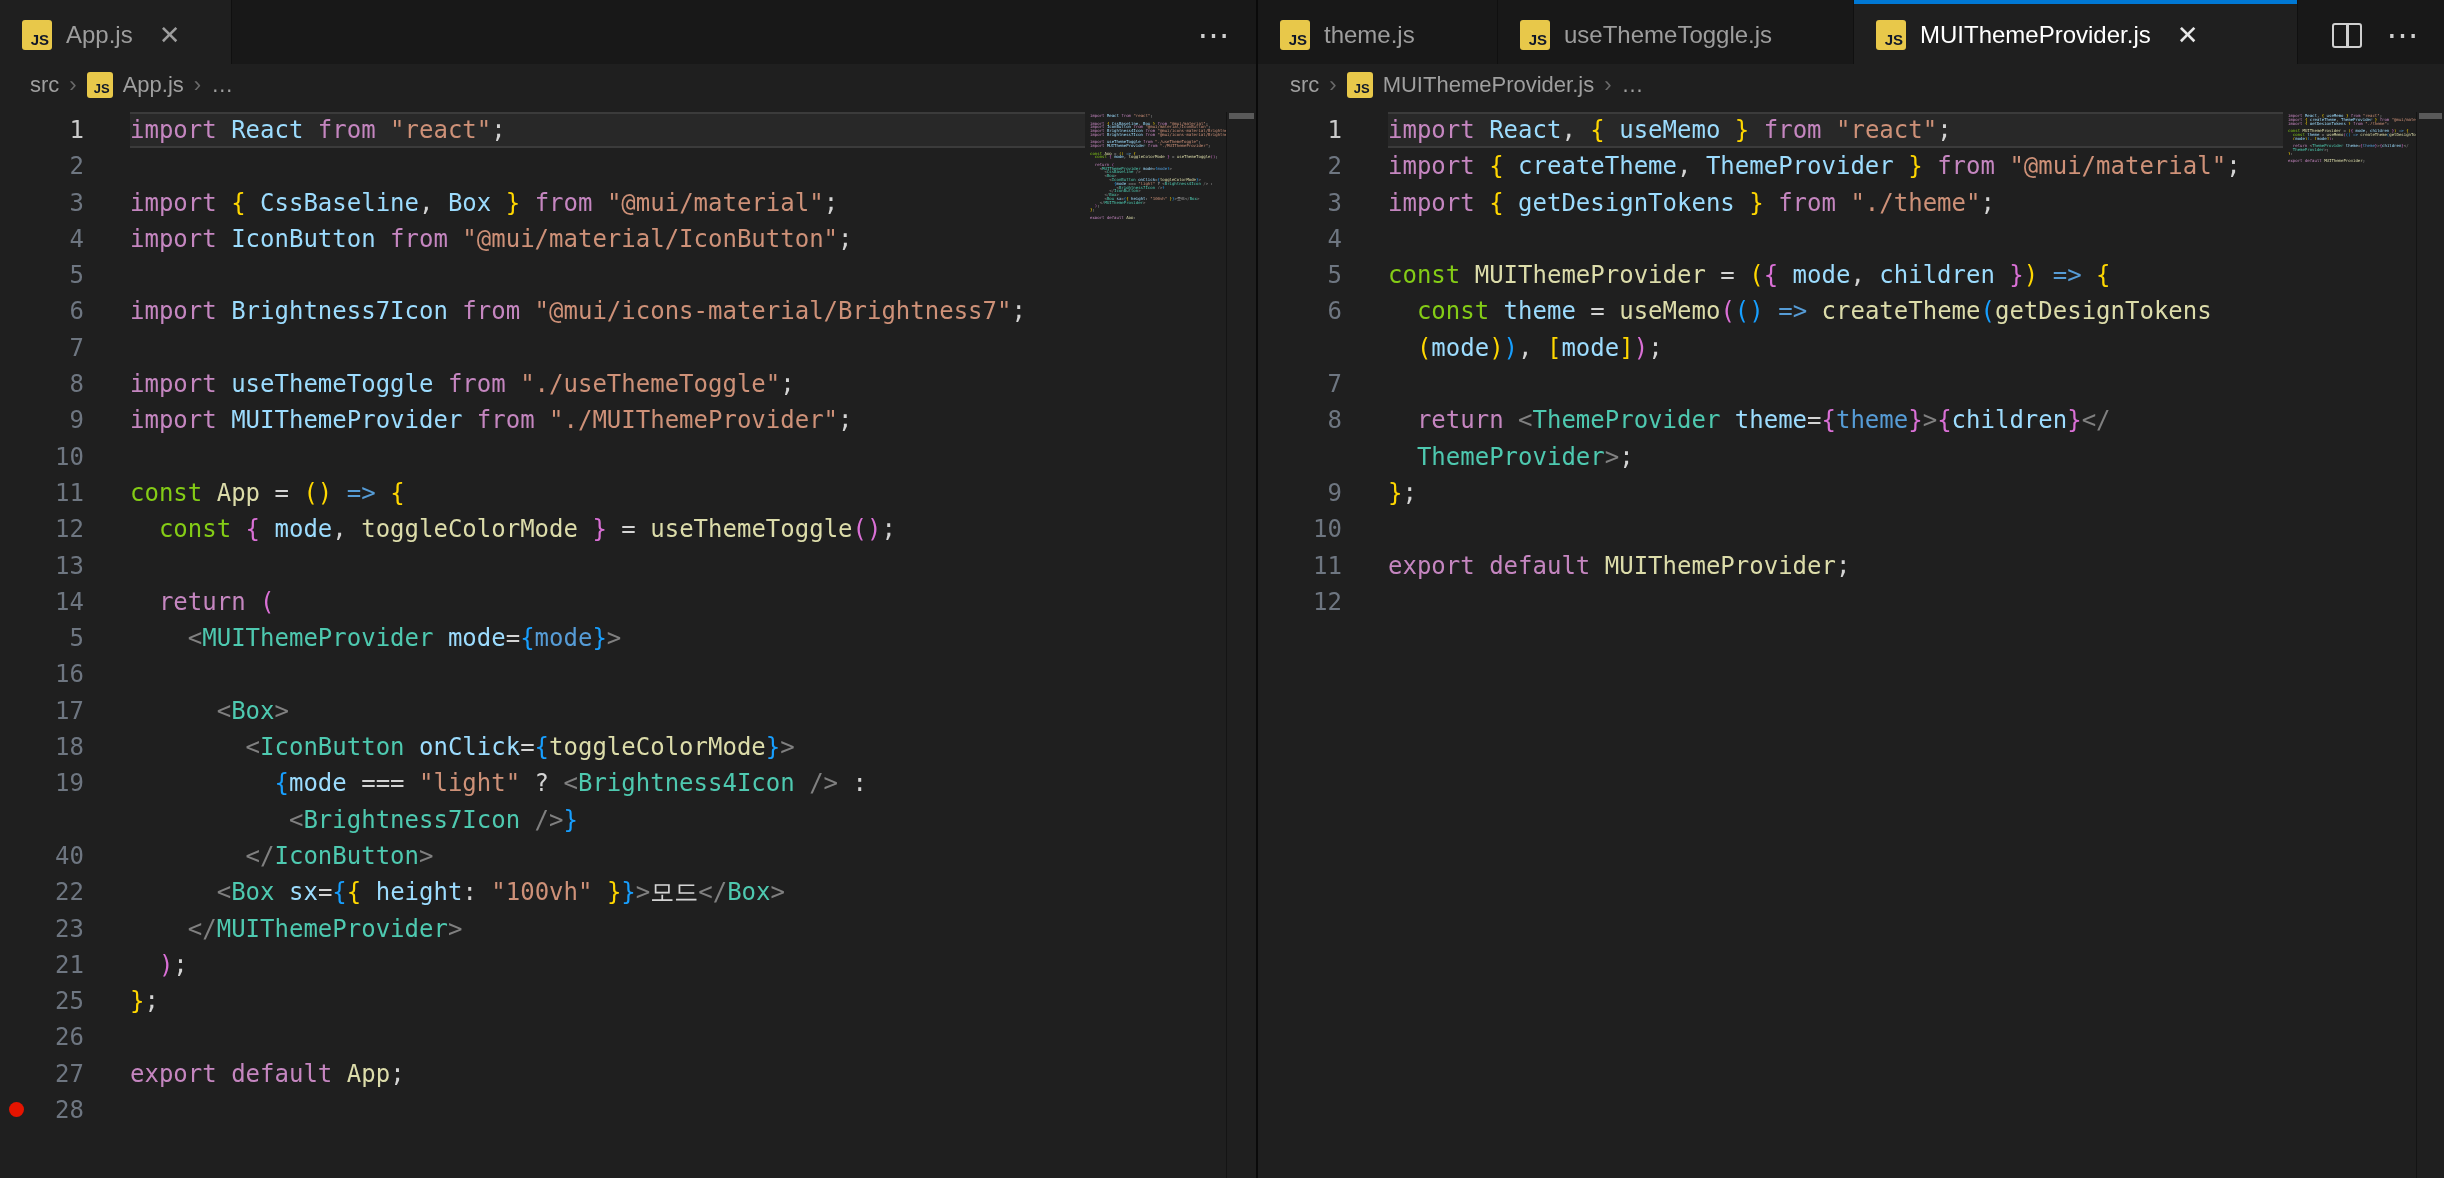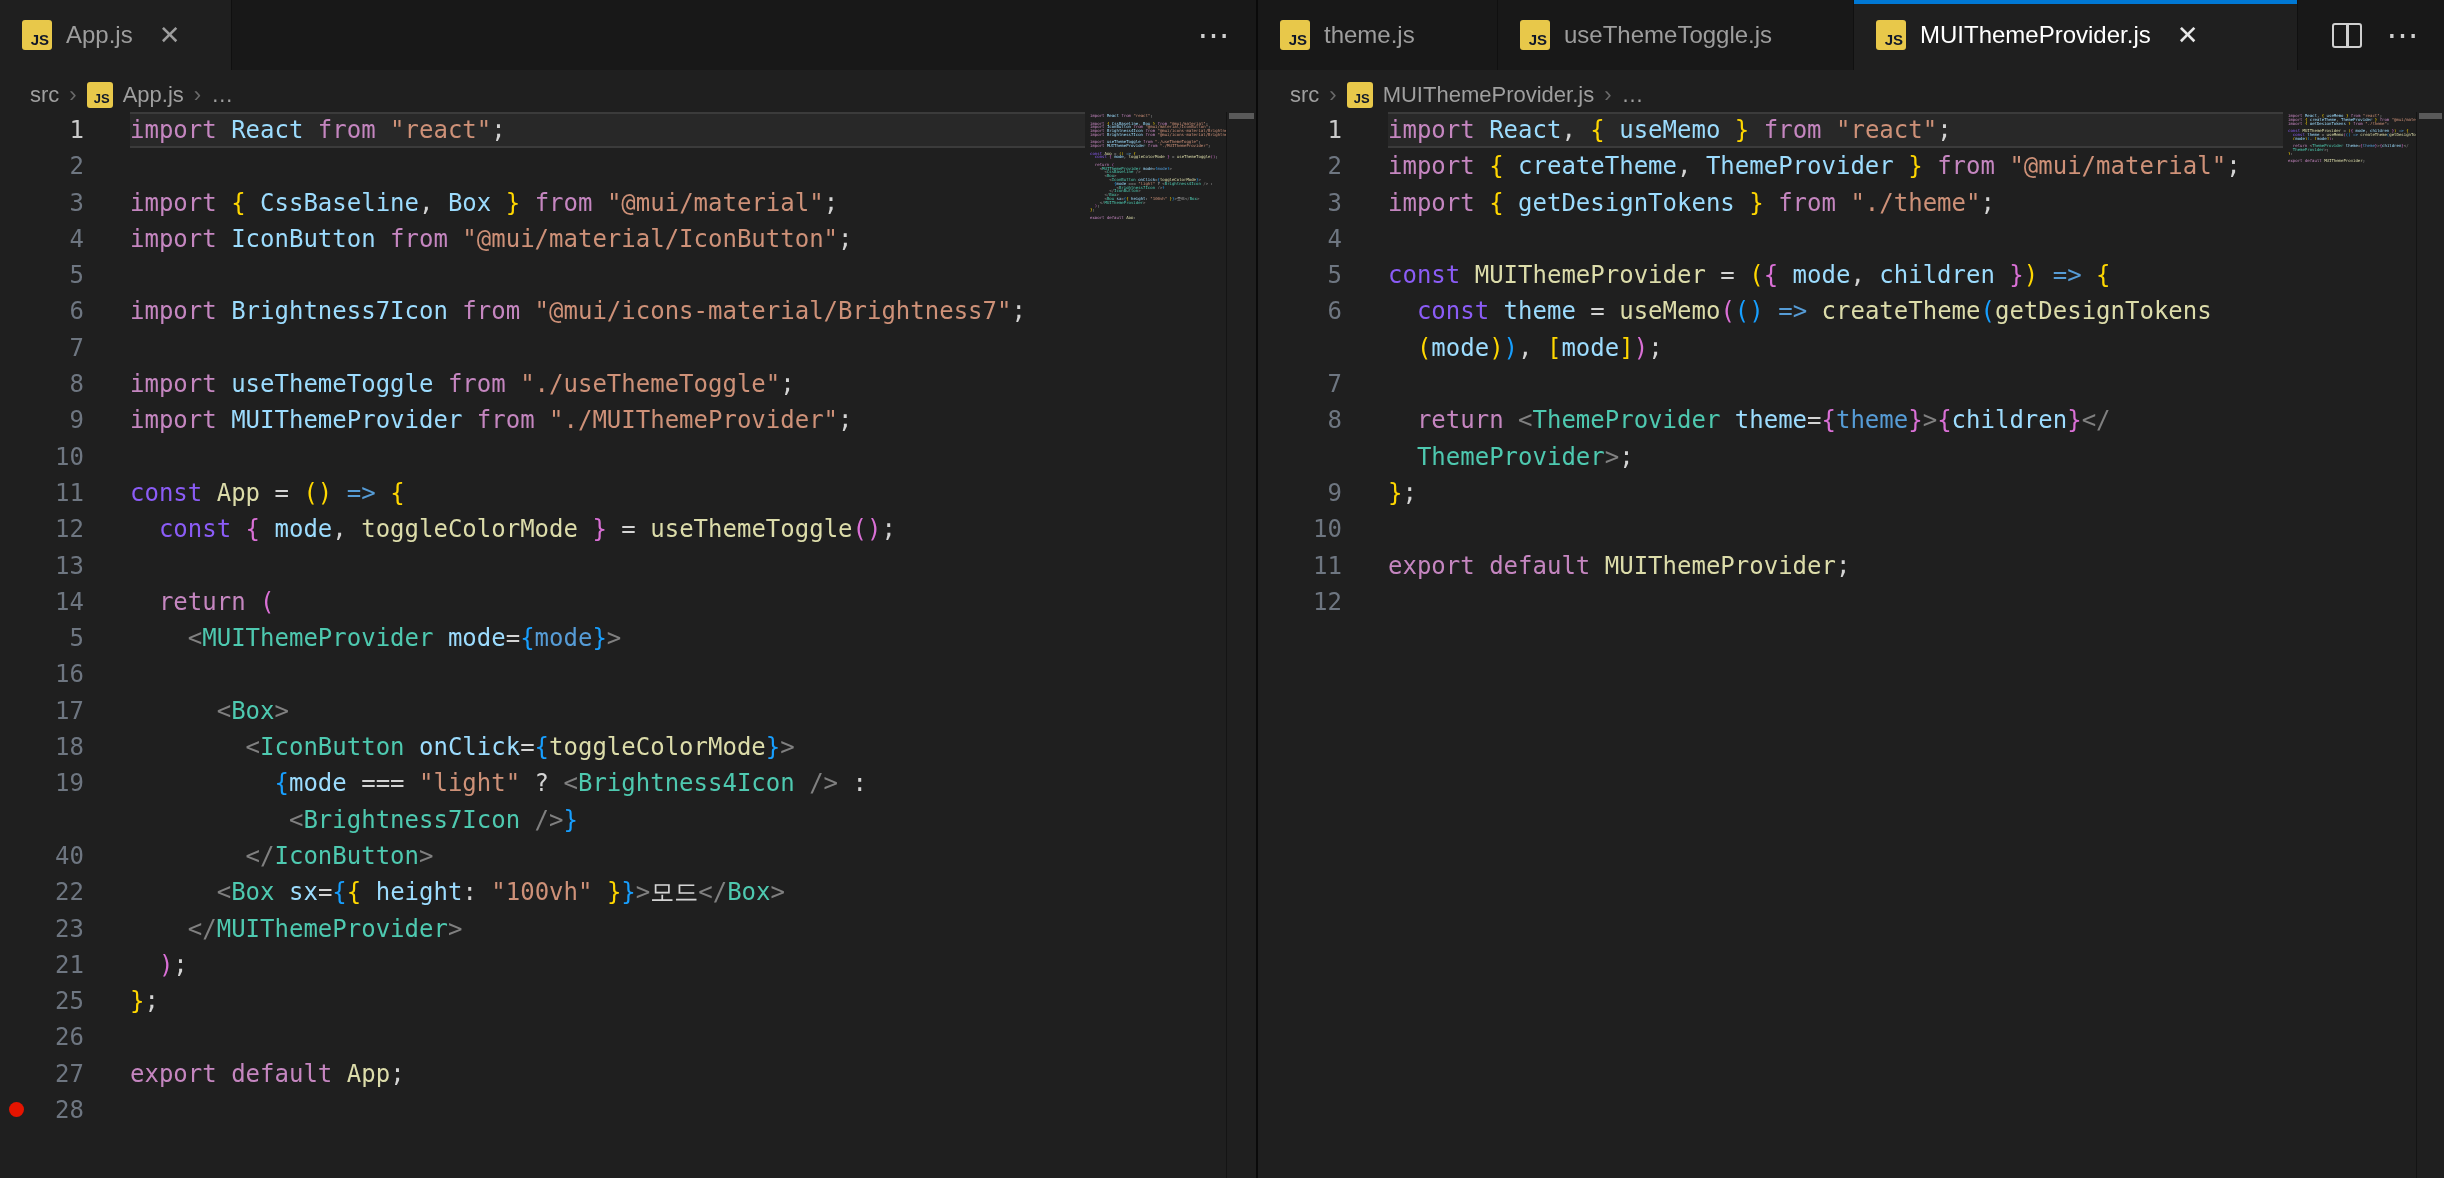--- a/index.html
+++ b/index.html
@@ -21,21 +21,21 @@
   .jsicon span{margin:0 3px 2px 0;}
   .closex{font-size:26px;color:#9d9d9d;margin-left:26px;line-height:1;}
   .closex.white{color:#e8e8e8;}
   .overflow{position:absolute;top:0;height:70px;display:flex;align-items:center;justify-content:center;
             color:#cfcfcf;font-size:32px;letter-spacing:3px;cursor:pointer;}
   #split-btn{position:absolute;left:2332px;top:23px;width:30px;height:25px;border:2.5px solid #cfcfcf;
              border-radius:3px;box-sizing:border-box;cursor:pointer;}
   #split-btn::after{content:"";position:absolute;left:12px;top:0;width:2.5px;height:100%;background:#cfcfcf;}
 
   
-  .crumbs{position:absolute;top:74px;height:42px;display:flex;align-items:center;background:#1f1f1f;
+  .crumbs{position:absolute;top:64px;height:42px;display:flex;align-items:center;background:#1f1f1f;
           color:#9f9f9f;font-size:22px;}
   .crumbs .sep{color:#6a6a6a;margin:0 10px;font-size:22px;}
   .crumbs .jsicon{width:26px;height:26px;font-size:13px;margin-left:0;}
   #crumbs-left{left:0;width:1256px;padding-left:30px;box-sizing:border-box;}
   #crumbs-right{left:1258px;width:1186px;padding-left:32px;box-sizing:border-box;}
 
   
   .code{position:absolute;top:112px;overflow:hidden;font-family:"DejaVu Sans Mono",monospace;
         font-size:24px;}
   #code-left{left:0;width:1085px;height:1066px;}
@@ -44,21 +44,21 @@
   .gnum{width:130px;box-sizing:border-box;padding-right:46px;text-align:right;color:#6e7681;
         line-height:36.3px;flex:0 0 auto;}
   .gcode{flex:1;white-space:pre;line-height:36.3px;overflow:hidden;}
   .crow.cur .gnum{color:#cbcbcb;}
   .crow.cur .gcode{background:rgba(255,255,255,0.045);
         box-shadow:inset 0 2px 0 rgba(255,255,255,0.09), inset 0 -2px 0 rgba(255,255,255,0.09);}
   .crow.bp::before{content:"";position:absolute;left:9px;top:10px;width:15px;height:15px;
         border-radius:50%;background:#e51400;}
 
   
-  .tk-kw{color:#C586C0;} .tk-st{color:#8b5cf6;} .tk-op{color:#569CD6;}
+  .tk-kw{color:#C586C0;} .tk-st{color:#84cc16;} .tk-op{color:#569CD6;}
   .tk-var{color:#9CDCFE;} .tk-fn{color:#DCDCAA;} .tk-str{color:#CE9178;}
   .tk-tag{color:#4EC9B0;} .tk-attr{color:#9CDCFE;} .tk-pln{color:#D4D4D4;}
   .tk-ang{color:#808080;} .tk-b1{color:#FFD700;} .tk-b2{color:#DA70D6;}
   .tk-b3{color:#179FFF;} .tk-ev{color:#569CD6;}
 
   
   .minimap{position:absolute;top:114px;overflow:hidden;font-family:"DejaVu Sans Mono",monospace;}
   #map-left{left:1085px;width:141px;height:1060px;}
   #map-right{left:2283px;width:133px;height:1060px;}
   .mrow{height:3.77px;line-height:3.77px;font-size:4px;white-space:pre;overflow:hidden;padding-left:5px;}

